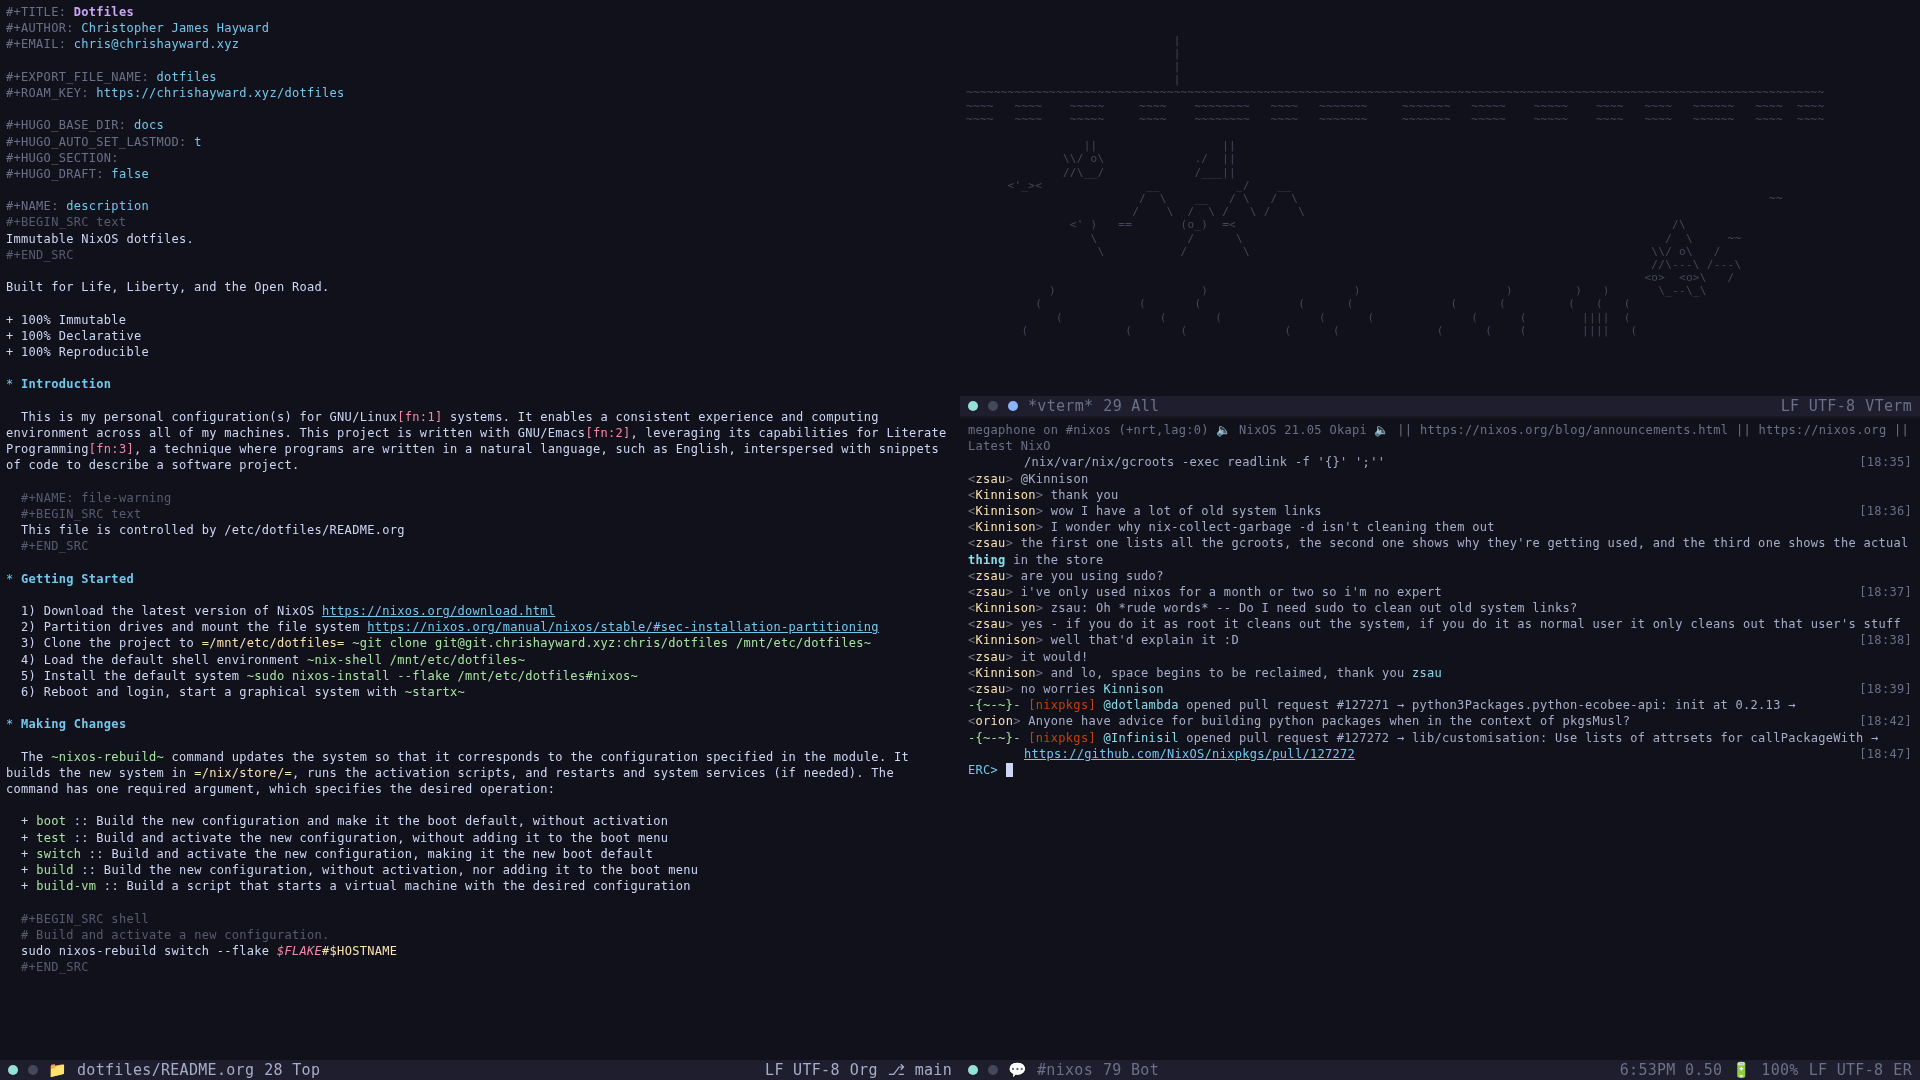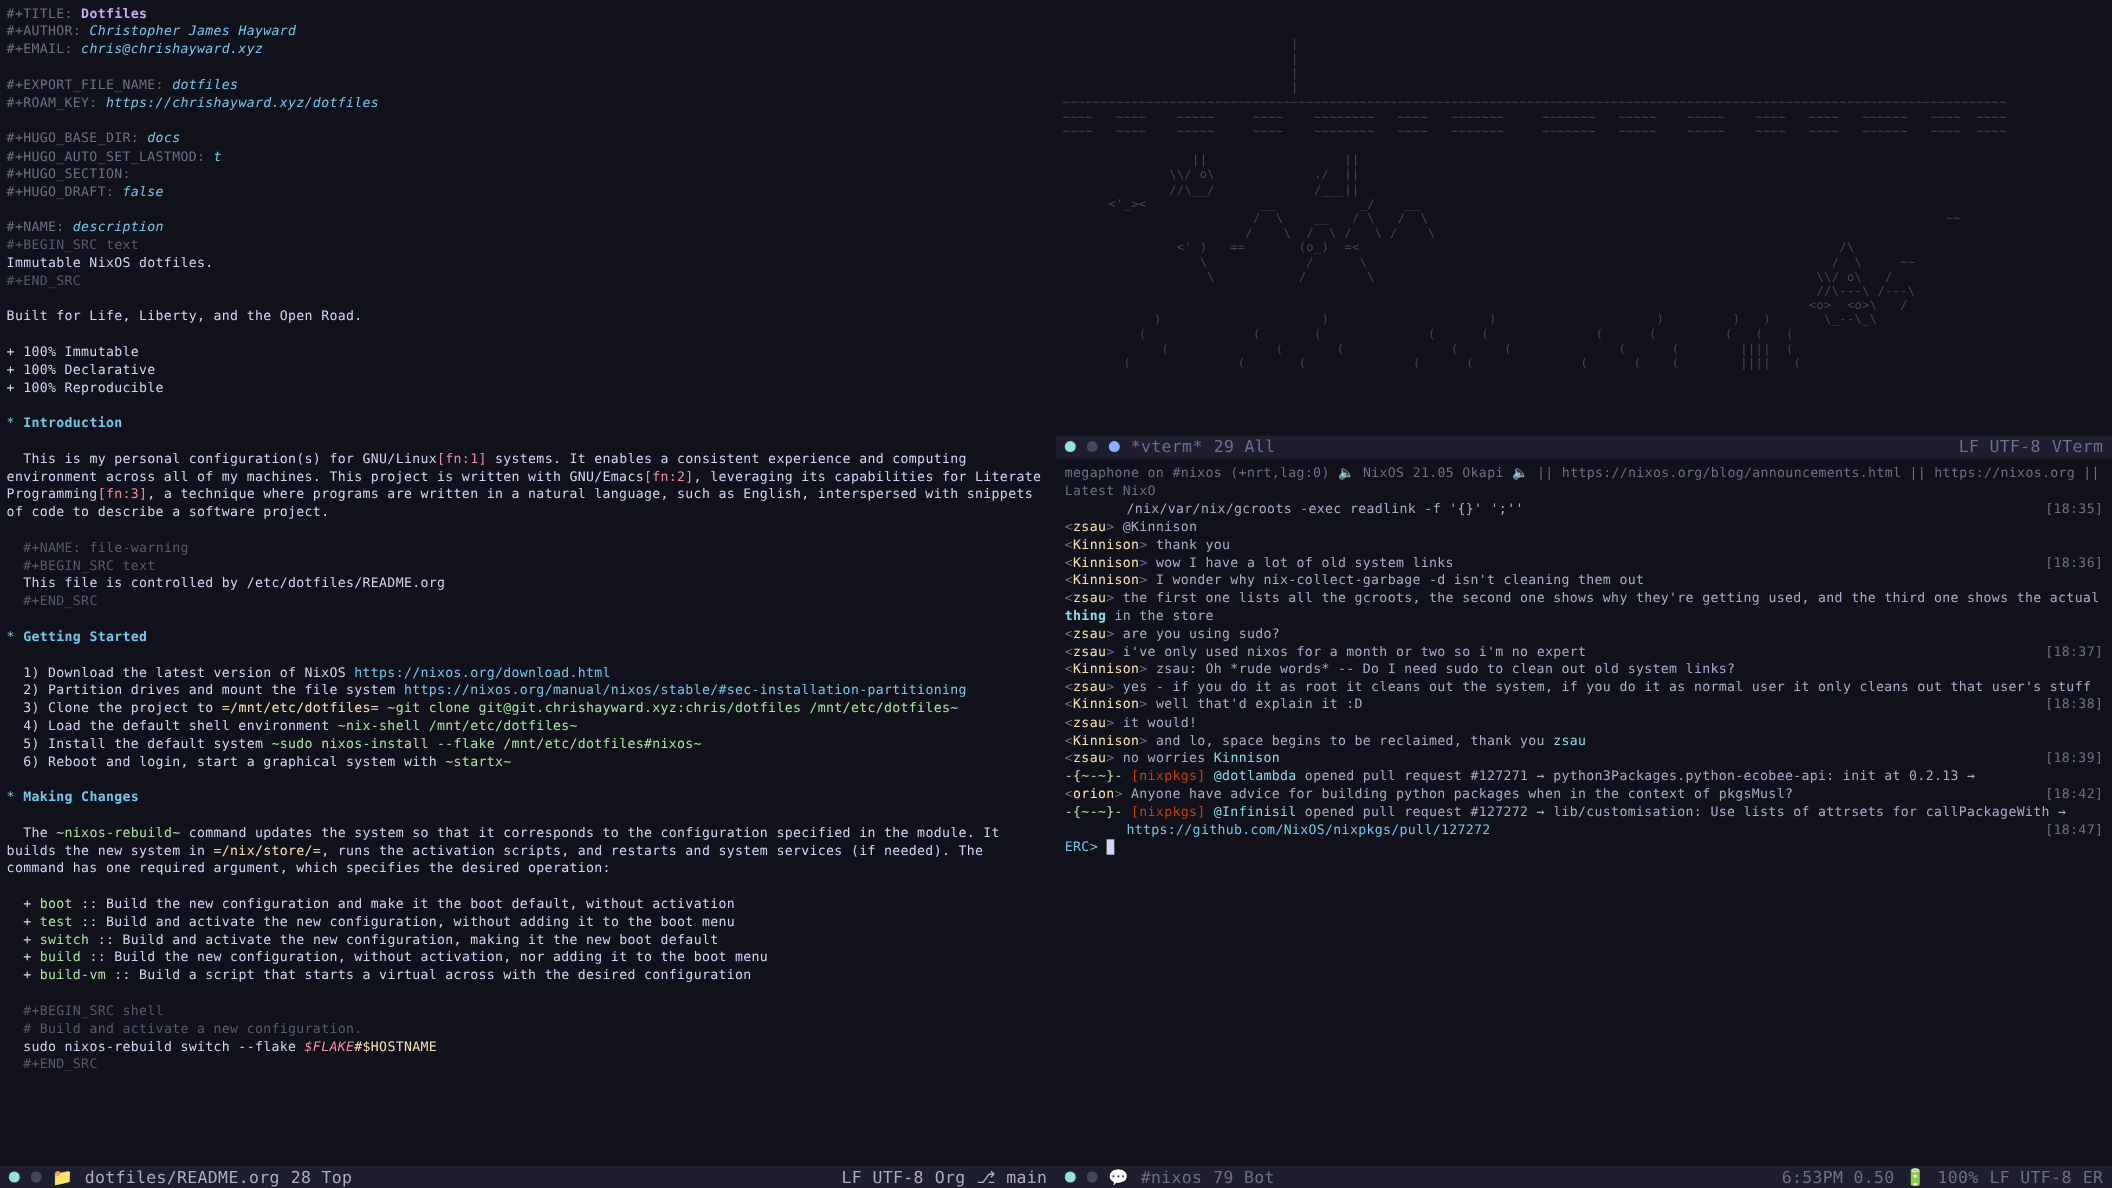--- a/index.html
+++ b/index.html
@@ -32,26 +32,26 @@
 }
 .modeline.active { color: #a6adc8; }
 .modeline .left { display: flex; gap: 10px; align-items: center; }
 .modeline .right { margin-left: auto; display: flex; gap: 10px; align-items: flex-start; }
 .dot { width: 10px; height: 10px; border-radius: 50%; display: inline-block; }
 .dot-teal { background: #94e2d5; }
 .dot-gray { background: #45475a; }
 .dot-blue { background: #89b4fa; }
 .kw-title { color: #cba6f7; font-weight: bold; }
 .kw-label { color: #6c7086; }
-.kw-value { color: #74c7ec; font-style: italic; }
+.kw-value { color: #74c7ec; }
 .kw-src { color: #585b70; }
 .heading { color: #74c7ec; font-weight: bold; }
 .star { color: #74c7ec; }
 .footnote { color: #f38ba8; }
-.link { color: #74c7ec; }
+.link { color: #74c7ec; text-decoration: underline; }
 .code-inline { color: #f9e2af; }
 .verbatim { color: #a6e3a1; }
 .comment { color: #585b70; }
 .flake-var { color: #f38ba8; font-style: italic; }
 .hostname { color: #f9e2af; }
 .timestamp-irc { color: #6c7086; float: right; }
 .nick { color: #6c7086; }
 .nick-name { color: #f9e2af; }
 .nick-cyan { color: #89dceb; }
 .nick-green { color: #a6e3a1; }
@@ -115,21 +115,21 @@
   <span>6) Reboot and login, start a graphical system with </span><span class="verbatim">~startx~</span>
 
 <span class="star">*</span> <span class="heading">Making Changes</span>
 
   <span>The </span><span class="verbatim">~nixos-rebuild~</span><span> command updates the system so that it corresponds to the configuration specified in the module. It builds the new system in </span><span class="code-inline">=/nix/store/=</span><span>, runs the activation scripts, and restarts and system services (if needed). The command has one required argument, which specifies the desired operation:</span>
 
   + <span class="verbatim">boot</span> :: <span>Build the new configuration and make it the boot default, without activation</span>
   + <span class="verbatim">test</span> :: <span>Build and activate the new configuration, without adding it to the boot menu</span>
   + <span class="verbatim">switch</span> :: <span>Build and activate the new configuration, making it the new boot default</span>
   + <span class="verbatim">build</span> :: <span>Build the new configuration, without activation, nor adding it to the boot menu</span>
-  + <span class="verbatim">build-vm</span> :: <span>Build a script that starts a virtual across with the desired configuration</span>
+  + <span class="verbatim">build-vm</span> :: <span>Build a script that starts a virtual machine with the desired configuration</span>
 
   <span class="kw-src">#+BEGIN_SRC shell</span>
   <span class="comment"># Build and activate a new configuration.</span>
   <span>sudo nixos-rebuild switch --flake </span><span class="flake-var">$FLAKE</span><span class="hostname">#</span><span class="hostname">$HOSTNAME</span>
   <span class="kw-src">#+END_SRC</span></pre>
     </div>
     <div class="modeline active">
       <div class="left">
         <span class="dot dot-teal"></span>
         <span class="dot dot-gray"></span>

